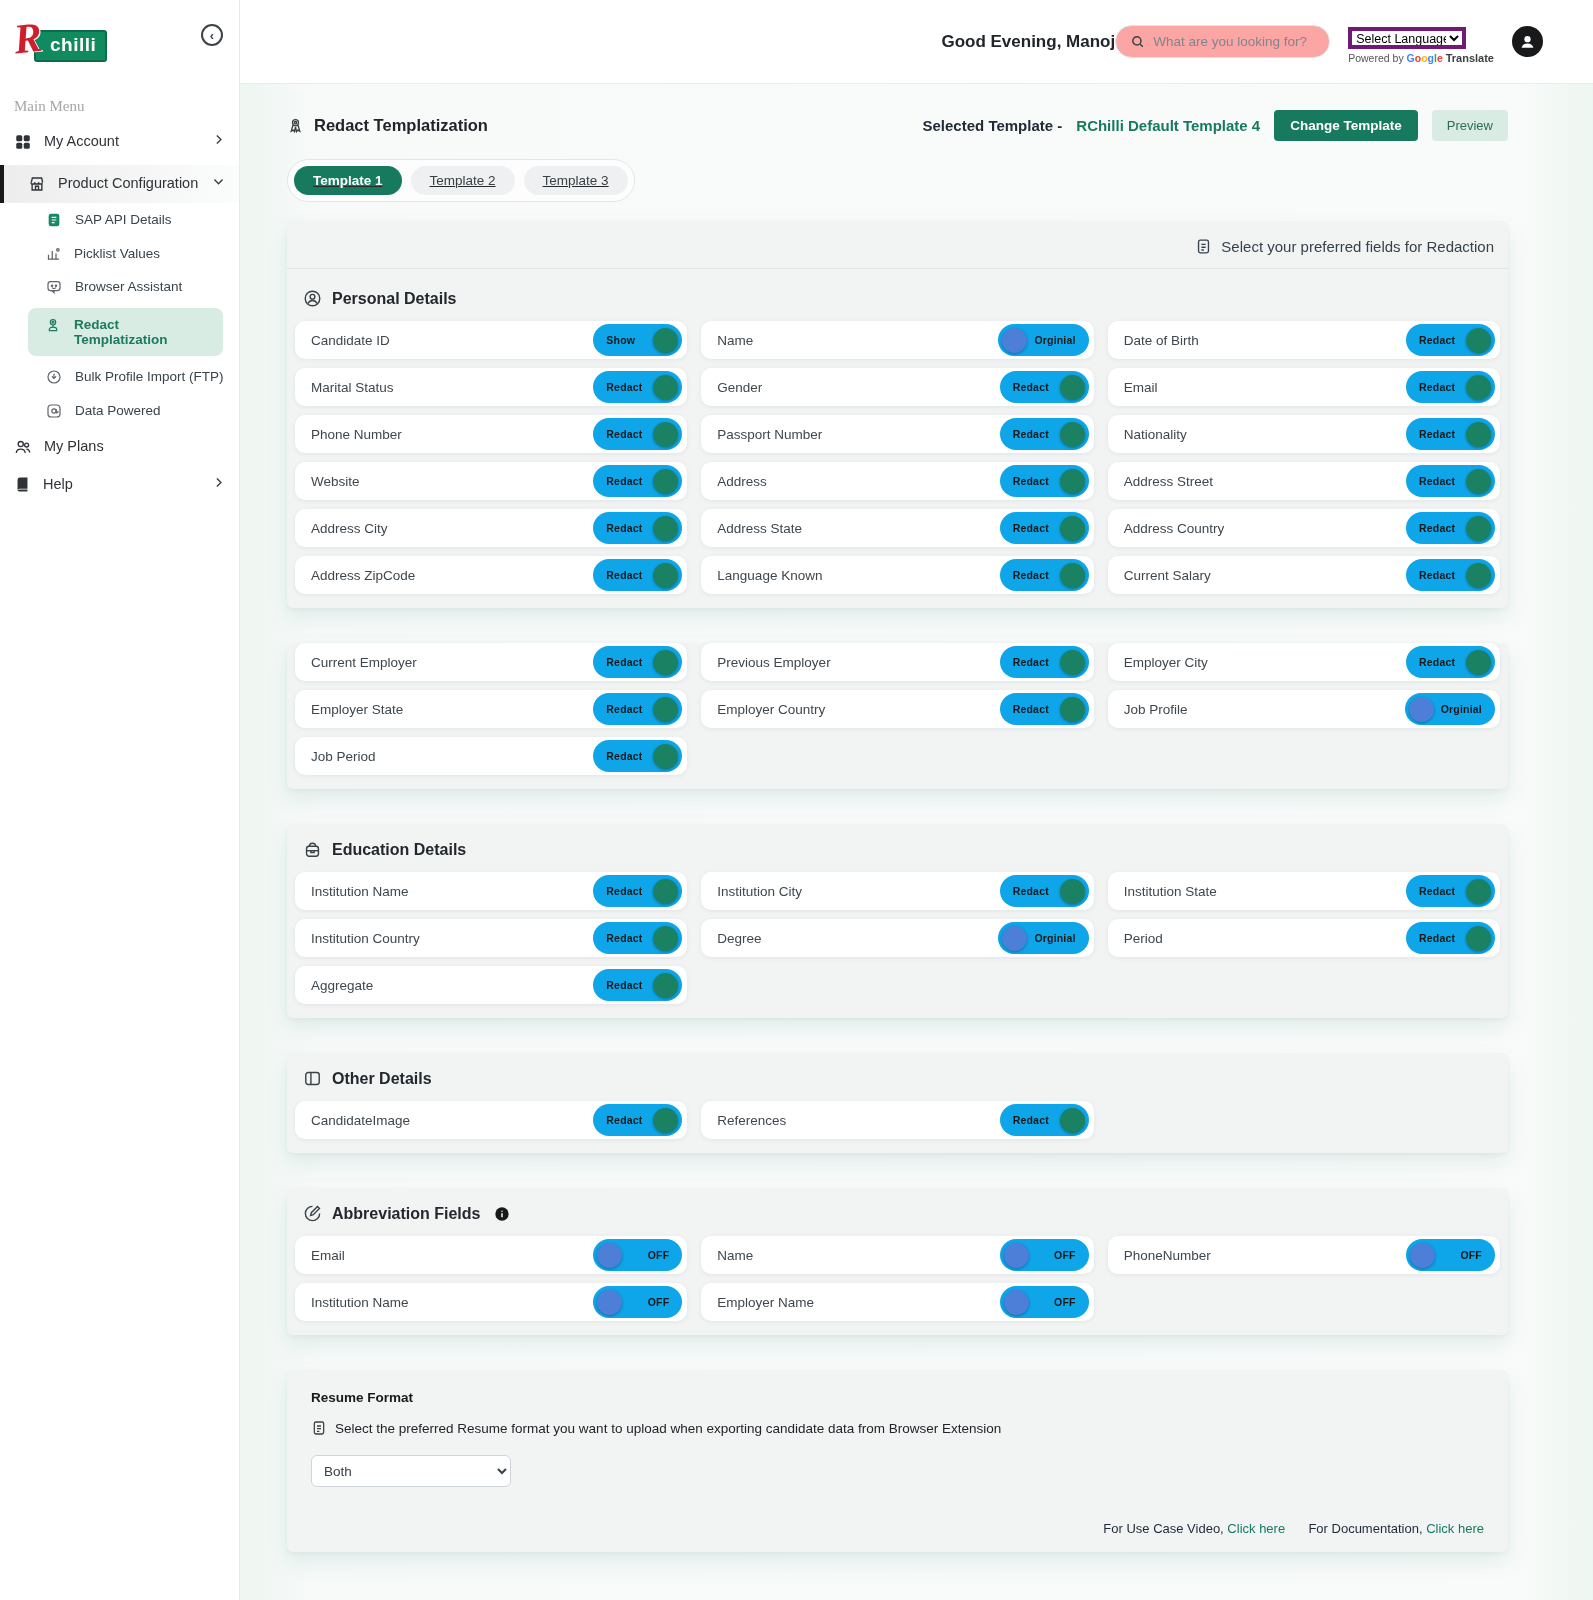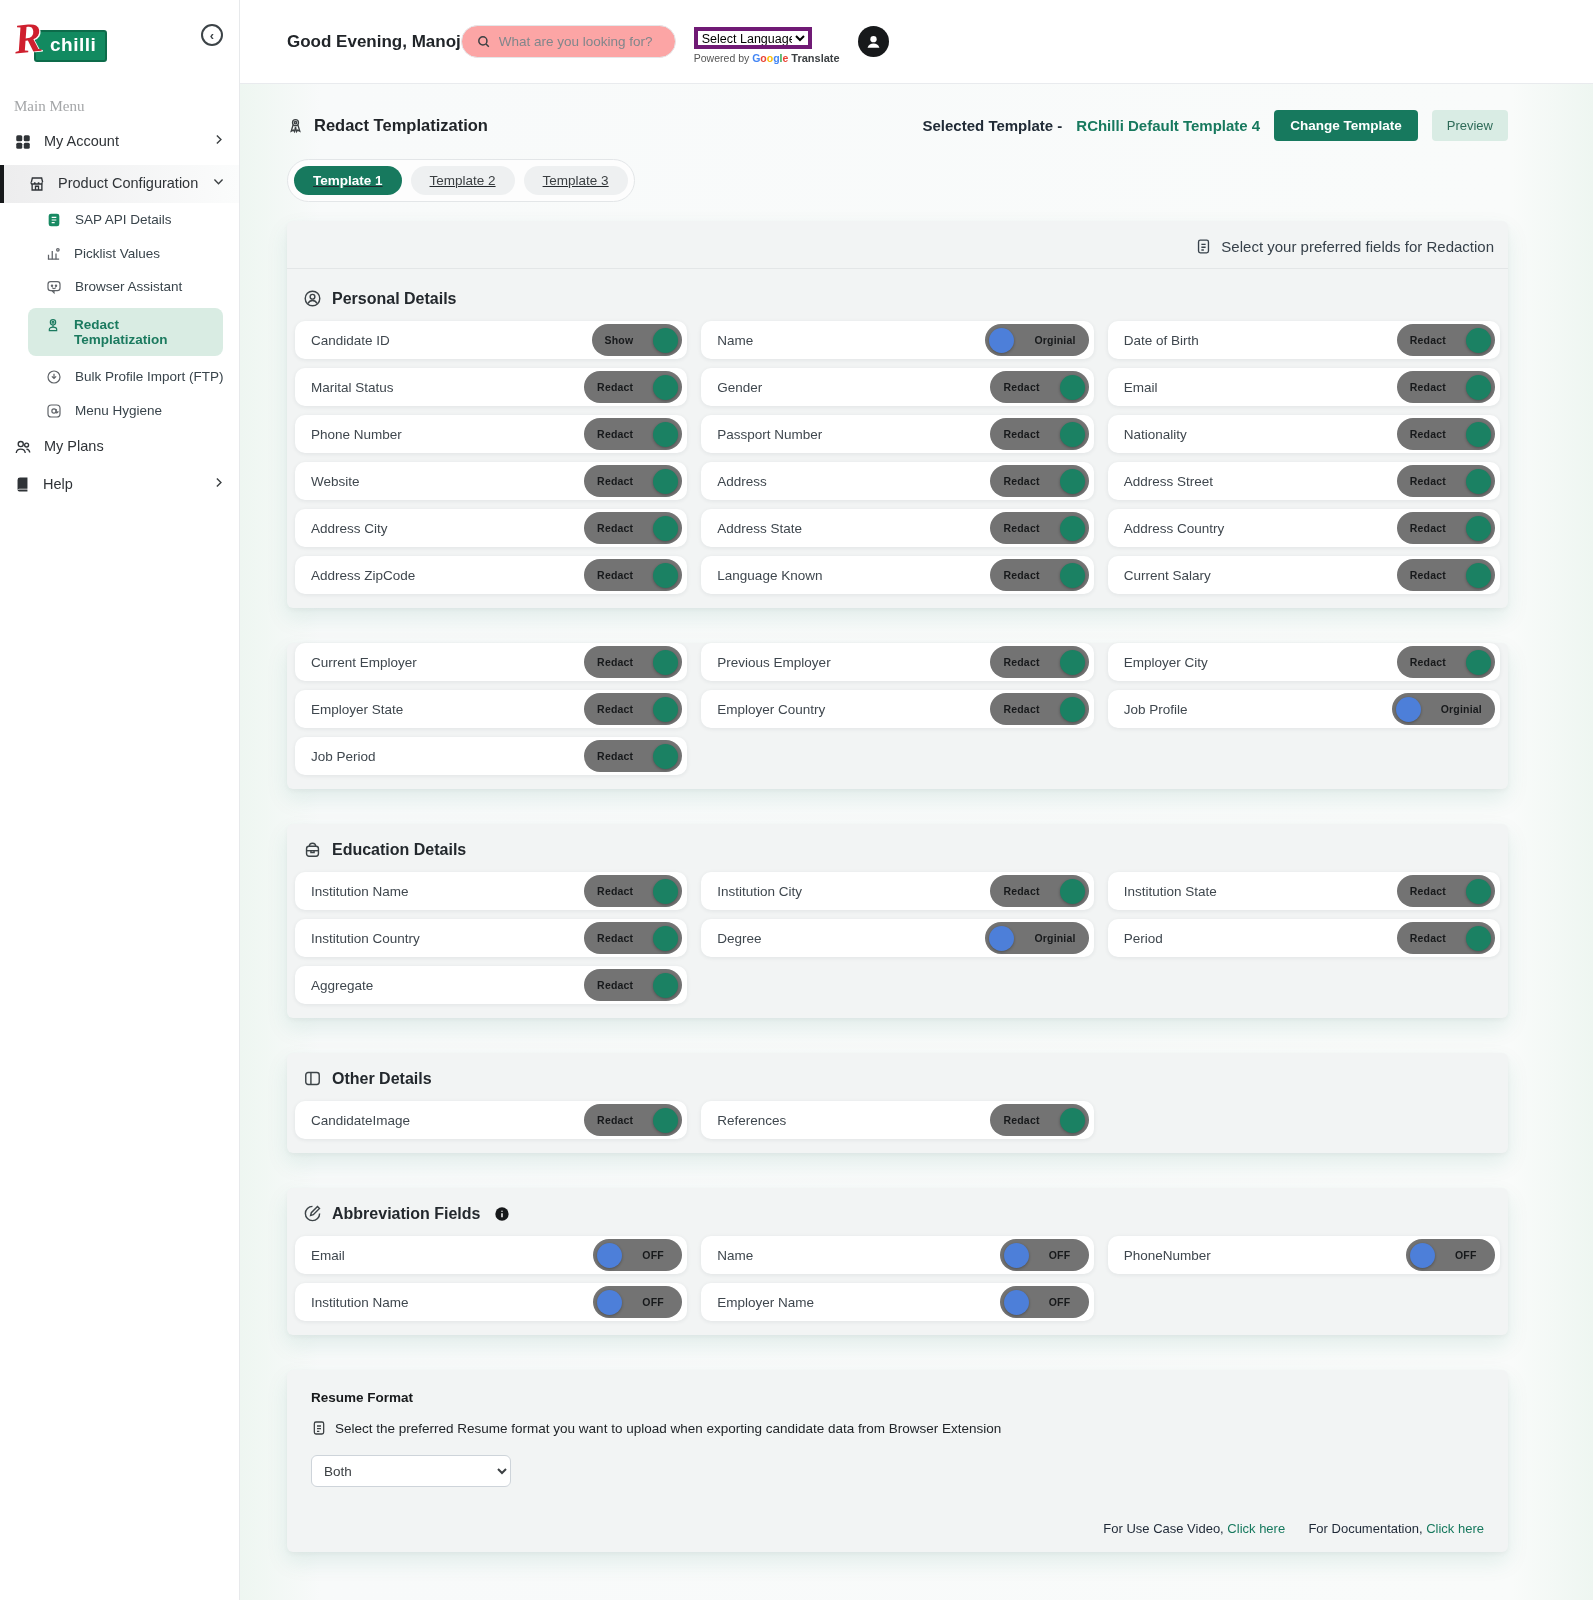--- a/index.html
+++ b/index.html
@@ -21,21 +21,21 @@
   .nav-item.highlighted { background:linear-gradient(90deg,#ededee,#fbfcfc); border-left:4px solid #17191b; padding-left:24px; margin-top:4px; }
   .nav-item.sub { padding:9px 14px 9px 46px; font-size:13.5px; color:#39444b; gap:13px; }
   .nav-item.sub .icon { color:#5f6368; }
   .nav-item.sub.active { background:#d9ece3; border-radius:8px; margin:4px 16px 4px 28px; padding:9px 8px 9px 17px; color:#1b7a5f; font-weight:bold; }
   .nav-item.sub.active .icon { color:#1b7a5f; }
   .icon { display:inline-flex; align-items:center; justify-content:center; }
   .icon svg { display:block; }
 
   
   .main { flex:1; display:flex; flex-direction:column; min-width:0; }
-  .topbar { height:84px; background:#fff; border-bottom:1px solid #e9ebee; display:flex; align-items:center; justify-content:flex-start; padding:0 50px 0 47px; }
+  .topbar { height:84px; background:#fff; border-bottom:1px solid #e9ebee; display:flex; align-items:center; justify-content:flex-end; padding:0 50px 0 47px; }
   .greeting { font-size:17px; font-weight:bold; color:#212529; }
   .topbar-right { display:flex; align-items:center; gap:18px; }
   .search { display:flex; align-items:center; gap:8px; background:#fca5a5; border:1px solid #e4e7e9; border-radius:17px; height:33px; padding:0 14px; width:215px; color:#5f6368; }
   .search input { border:none; outline:none; background:transparent; font-size:13.5px; color:#3c4043; width:100%; font-family:"Liberation Sans",sans-serif; }
   .search input::placeholder { color:#80868b; }
   .lang select { font-size:12.5px; height:22px; width:118px; border:4px solid #701a75; background:#fff; font-family:"Liberation Sans",sans-serif;margin-top:8px; }
   .powered { font-size:10.5px; color:#555; margin-top:3px; }
   .powered .tr { color:#3c4043; font-weight:bold; font-size:11px; }
   .avatar { width:31px; height:31px; border-radius:50%; background:#17191b; display:flex; align-items:center; justify-content:center; cursor:pointer; }
 
@@ -57,21 +57,21 @@
   .panel { background:#f2f4f4; border-radius:6px; padding:0 8px 14px 8px; margin-top:19px; box-shadow:0 10px 22px rgba(23,121,94,.10), 0 2px 5px rgba(0,0,0,.04); }
   .panel + .panel { margin-top:35px; }
   .hint-row { display:flex; justify-content:flex-end; align-items:center; gap:9px; padding:17px 14px 13px 14px; border-bottom:1px solid #e3e6e7; margin:0 -8px 4px -8px; font-size:15px; color:#37414a; }
   .sec-head { display:flex; align-items:center; gap:10px; padding:16px 8px 13px 8px; }
   .sec-head .icon { color:#3c4347; }
   .sec-title { font-size:16px; font-weight:bold; color:#23282d; }
   .info-badge { margin-left:4px; }
   .grid { display:grid; grid-template-columns:repeat(3,1fr); gap:9px 14px; }
   .card { height:38px; background:#fff; border-radius:10px; display:flex; align-items:center; justify-content:space-between; padding:0 5px 0 16px; box-shadow:0 1px 4px rgba(25,39,52,.08); }
   .f-label { font-size:13.5px; color:#3f474e; }
-  .toggle { height:32px; min-width:89px; border-radius:16px; background:#737373; display:flex; align-items:center; justify-content:flex-start; gap:20px; padding:0 4px 0 13px; cursor:pointer; }
+  .toggle { height:32px; min-width:89px; border-radius:16px; background:#0ea5e9; display:flex; align-items:center; justify-content:space-between; gap:7px; padding:0 4px 0 13px; cursor:pointer; }
   .toggle .t-text { font-size:10.5px; font-weight:bold; color:#17191b; letter-spacing:.2px; }
   .toggle .knob { width:25px; height:25px; border-radius:50%; background:#1b8163; box-shadow:0 1px 3px rgba(0,0,0,.3); }
   .toggle.blue { padding:0 13px 0 4px; }
   .toggle.blue .knob { background:#4d7fd9; }
 
   
   .panel.resume { padding:20px 24px 16px 24px; }
   .rf-title { font-size:13.5px; font-weight:bold; color:#17191b; }
   .rf-desc { display:flex; align-items:center; gap:8px; margin-top:15px; font-size:13.5px; color:#212529; }
   .rf-desc .icon { color:#3c4043; }
@@ -180,21 +180,21 @@
           <span class="nav-label">Bulk Profile Import (FTP)</span>
         </div>
         <div class="nav-item sub">
           <span class="icon">
             <svg width="16" height="16" viewBox="0 0 24 24" fill="none" stroke="#5f6368" stroke-width="1.8">
               <rect x="3" y="3" width="18" height="18" rx="5"></rect>
               <circle cx="12" cy="12" r="3.2"></circle>
               <path d="M15.2 9v4.4c0 1 .7 1.6 1.6 1.3 1-.4 1.2-2 1.2-2.7"></path>
             </svg>
           </span>
-          <span class="nav-label">Menu Hygiene</span>
+          <span class="nav-label">Data Powered</span>
         </div>
         <div class="nav-item">
           <span class="icon">
             <svg width="18" height="18" viewBox="0 0 24 24" fill="none" stroke="#2f3337" stroke-width="1.8">
               <circle cx="9" cy="8" r="3.4"></circle>
               <path d="M3 20c.4-3.4 2.8-5.2 6-5.2s5.6 1.8 6 5.2"></path>
               <circle cx="16.8" cy="9.4" r="2.6"></circle>
               <path d="M16.5 14.8c2.6.2 4.3 1.9 4.5 4.6"></path>
             </svg>
           </span>

